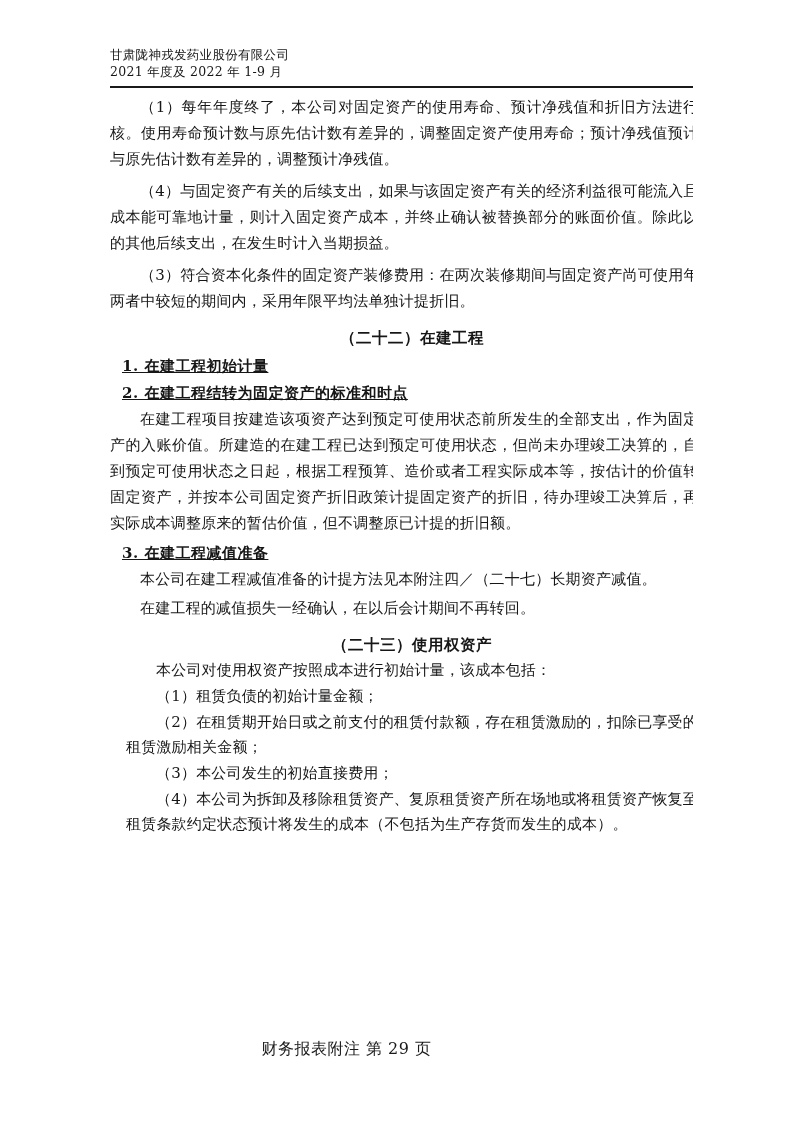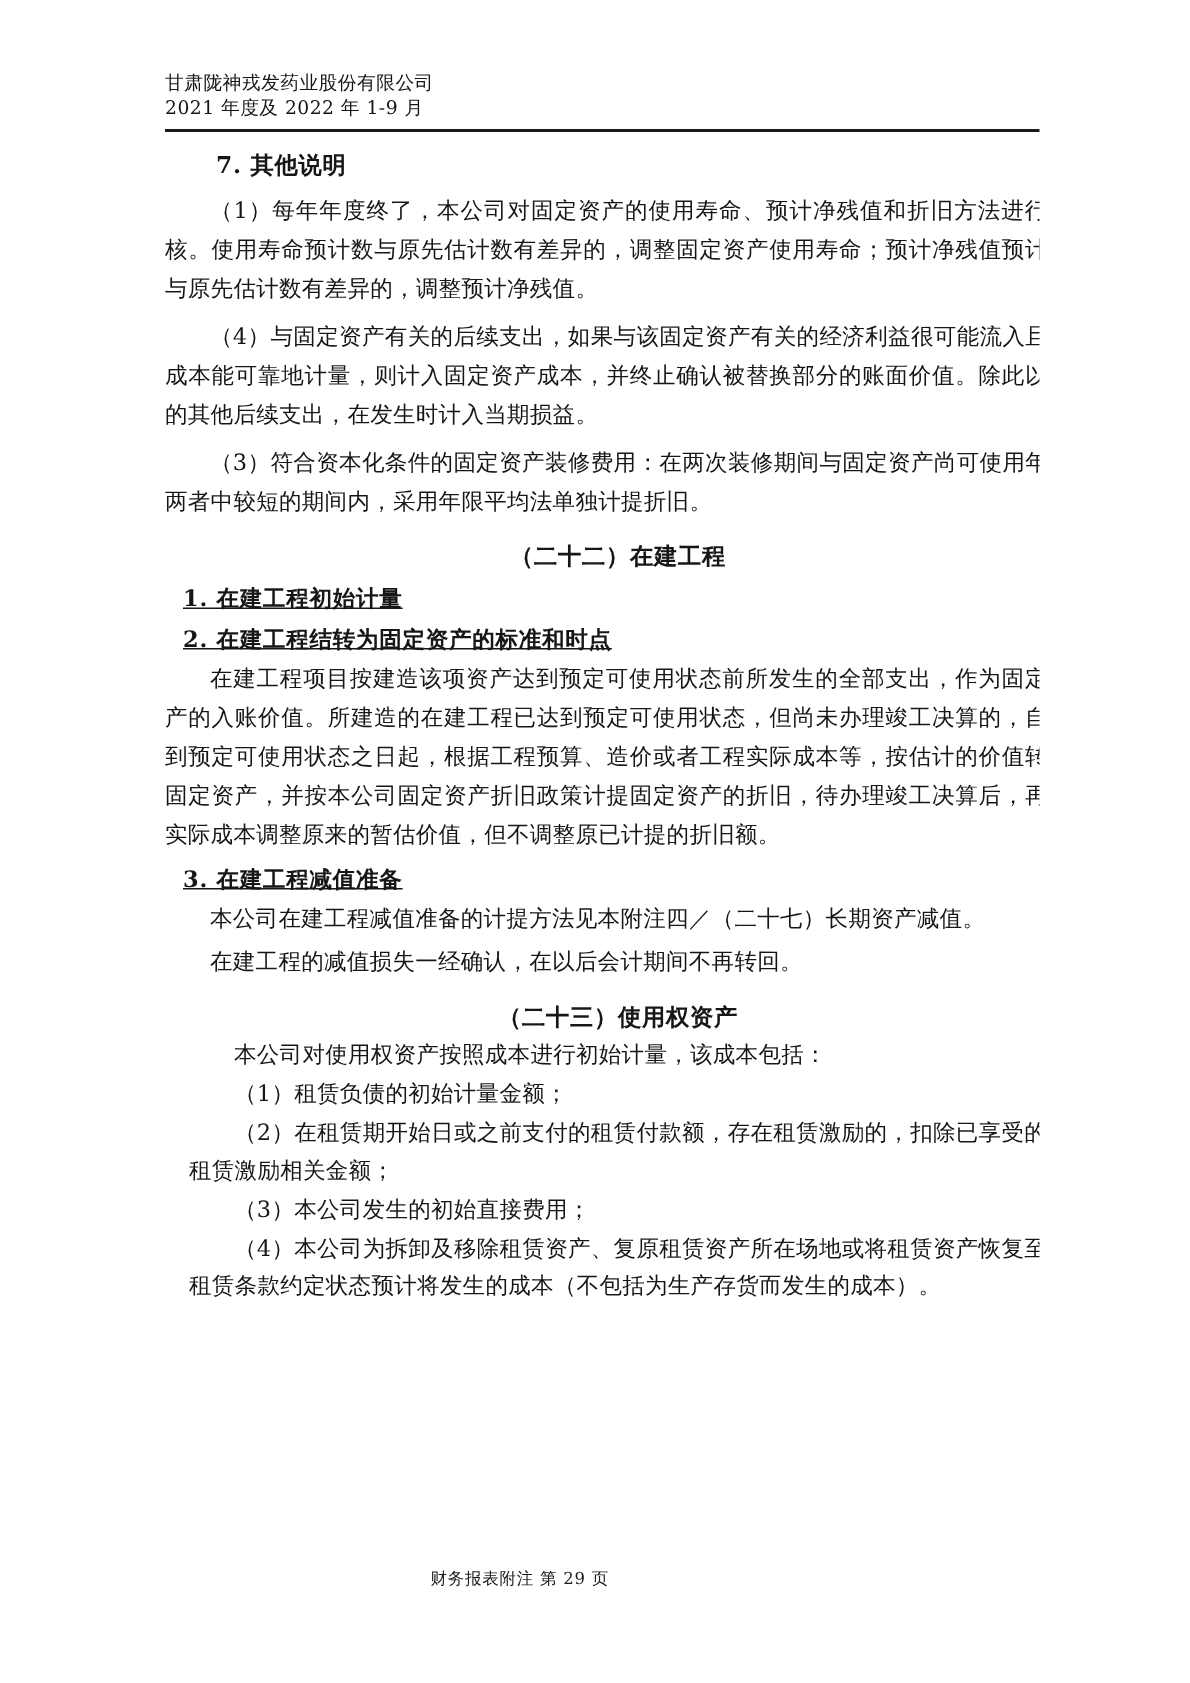--- a/index.html
+++ b/index.html
@@ -65,39 +65,38 @@
   .para.item {
     margin: 1px 16px;
     line-height: 25px;
   }
   .page-footer {
     position: absolute;
     left: 0;
     right: 0;
     bottom: 62px;
     text-align: center;
-    font-size: 11px;
+    font-size: 16px;
     letter-spacing: 0.5px;
     color: #1a1a1a;
   }
 </style>
 </head>
 <body>
 
 <div class="page">
   <div class="content">
 
     <header class="doc-header">
       <div class="hline">甘肃陇神戎发药业股份有限公司</div>
       <div class="hline">2021 年度及 2022 年 1-9 月</div>
     </header>
 
     <main>
 
-      <h3 class="h-l3">7. 其他说明</h3>
       <p class="para">（1）每年年度终了，本公司对固定资产的使用寿命、预计净残值和折旧方法进行复核。使用寿命预计数与原先估计数有差异的，调整固定资产使用寿命；预计净残值预计数与原先估计数有差异的，调整预计净残值。</p>
       <p class="para">（4）与固定资产有关的后续支出，如果与该固定资产有关的经济利益很可能流入且其成本能可靠地计量，则计入固定资产成本，并终止确认被替换部分的账面价值。除此以外的其他后续支出，在发生时计入当期损益。</p>
       <p class="para">（3）符合资本化条件的固定资产装修费用：在两次装修期间与固定资产尚可使用年限两者中较短的期间内，采用年限平均法单独计提折旧。</p>
 
       <h2 class="h-l2">（二十二）在建工程</h2>
 
       <h4 class="h-num">1. 在建工程初始计量</h4>
 
       <h4 class="h-num">2. 在建工程结转为固定资产的标准和时点</h4>
       <p class="para sub">在建工程项目按建造该项资产达到预定可使用状态前所发生的全部支出，作为固定资产的入账价值。所建造的在建工程已达到预定可使用状态，但尚未办理竣工决算的，自达到预定可使用状态之日起，根据工程预算、造价或者工程实际成本等，按估计的价值转入固定资产，并按本公司固定资产折旧政策计提固定资产的折旧，待办理竣工决算后，再按实际成本调整原来的暂估价值，但不调整原已计提的折旧额。</p>

